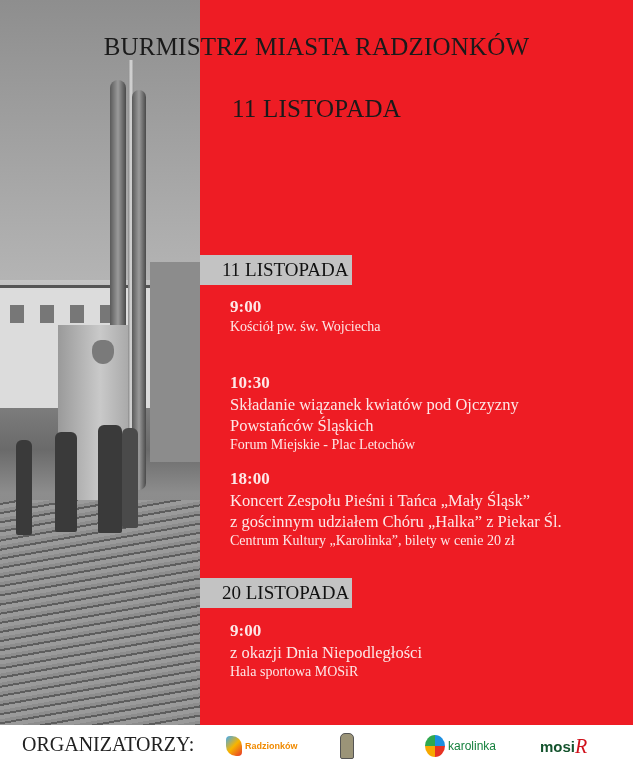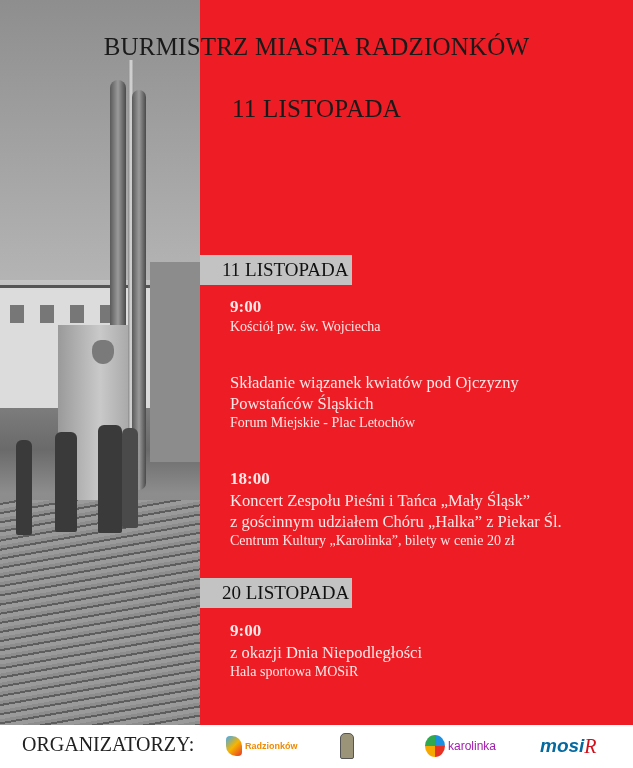--- a/index.html
+++ b/index.html
@@ -26,22 +26,22 @@
   .event .time{font-weight:bold;font-size:17px;line-height:22px;}
   .event .title{font-size:16.5px;line-height:21px;}
   .event .place{font-size:14px;line-height:18px;}
   .footer{position:absolute;left:0;top:725px;width:633px;height:43px;background:#fff;padding-left:7px;}
   .footer .label{position:absolute;left:22px;top:8px;font-size:20px;color:#222;}
   .logo{position:absolute;top:8px;height:26px;display:flex;align-items:center;}
   .logo-rad .sym{width:16px;height:20px;background:linear-gradient(135deg,#3fa9f5,#f7b500 50%,#e7352b);border-radius:4px 10px 4px 10px;}
   .logo-rad .txt{font-family:"Liberation Sans",sans-serif;font-size:9px;color:#f08a00;font-weight:bold;margin-left:3px;}
   .logo-crest .sym{width:12px;height:24px;background:#9b9478;border:1px solid #555;border-radius:5px 5px 2px 2px;}
   .logo-kar .sym{width:20px;height:22px;border-radius:50%;background:conic-gradient(#1d8fe1 0 25%,#e73223 0 50%,#f7a800 0 75%,#2fa84f 0);}
-  .logo-kar .txt{font-family:"Liberation Sans",sans-serif;font-size:12px;color:#a21caf;margin-left:3px;}
-  .logo-mos .txt{font-family:"Liberation Sans",sans-serif;font-size:19px;font-weight:bold;font-style:italic;color:#0369a1;}
+  .logo-kar .txt{font-family:"Liberation Sans",sans-serif;font-size:12px;color:#15803d;margin-left:3px;}
+  .logo-mos .txt{font-family:"Liberation Sans",sans-serif;font-size:15px;font-weight:bold;color:#14532d;}
   .logo-mos .r{font-family:"Liberation Serif",serif;font-style:italic;color:#d0111b;font-size:20px;}
 </style>
 </head>
 <body>
 
 <div class="photo">
   <div class="sky"></div>
   <div class="roof"></div>
   <div class="bldg"></div>
   <div class="bldg-win" style="left:10px"></div>
@@ -70,20 +70,21 @@
 </div>
 
 <div class="badge" style="top:255px">11 LISTOPADA</div>
 
 <div class="event" style="top:296px">
   <div class="time">9:00</div>
   <div class="place">Kościół pw. św. Wojciecha</div>
 </div>
 
 <div class="event" style="top:372px">
+  <div class="time">10:30</div>
   <div class="title">Składanie wiązanek kwiatów pod Ojczyzny</div>
   <div class="title">Powstańców  Śląskich</div>
   <div class="place">Forum Miejskie - Plac Letochów</div>
 </div>
 
 <div class="event" style="top:468px">
   <div class="time">18:00</div>
   <div class="title">Koncert Zespołu Pieśni i Tańca „Mały Śląsk”</div>
   <div class="title">z gościnnym udziałem Chóru „Halka” z Piekar Śl.</div>
   <div class="place">Centrum Kultury „Karolinka”, bilety w cenie 20 zł</div>

